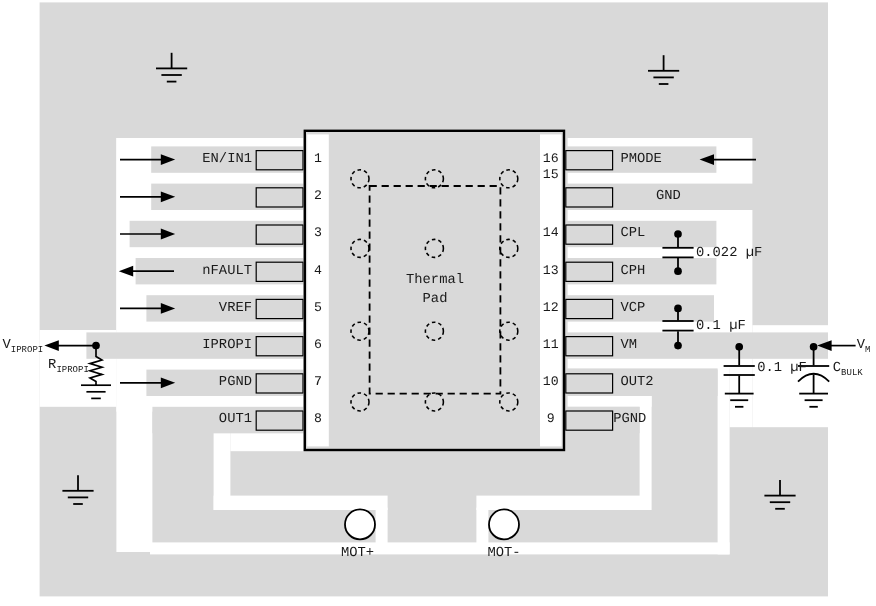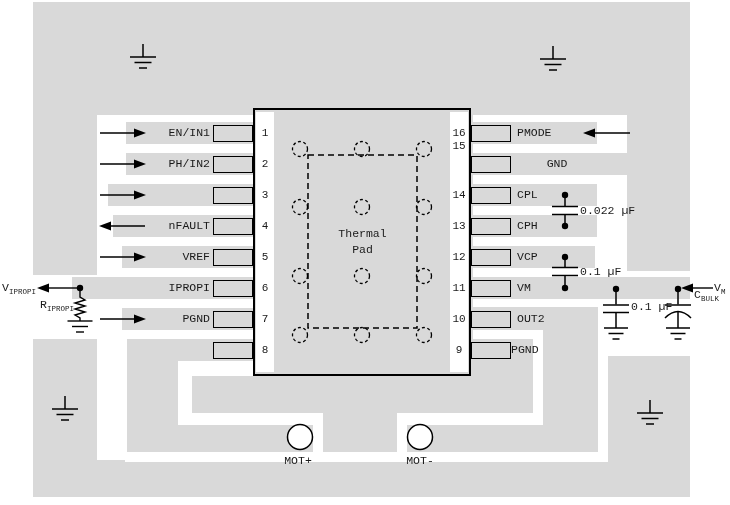--- a/index.html
+++ b/index.html
@@ -200,25 +200,25 @@
       <circle cx="300" cy="335" r="7.5"></circle>
       <circle cx="362" cy="335" r="7.5"></circle>
       <circle cx="424" cy="335" r="7.5"></circle>
     </g>
 
     <circle cx="300" cy="437" r="12.5" fill="#fff" stroke="#000" stroke-width="1.5"></circle>
     <circle cx="420" cy="437" r="12.5" fill="#fff" stroke="#000" stroke-width="1.5"></circle>
   </svg>
 
   <div class="abs txt lbl r" style="left:90px;top:126px;width:120px;">EN/IN1</div>
-  <div class="abs txt lbl r" style="left:90px;top:157px;width:120px;">PH/IN2</div>
   <div class="abs txt lbl r" style="left:90px;top:250px;width:120px;">VREF</div>
   <div class="abs txt lbl r" style="left:90px;top:219px;width:120px;">nFAULT</div>
   <div class="abs txt lbl r" style="left:90px;top:281px;width:120px;">IPROPI</div>
   <div class="abs txt lbl r" style="left:90px;top:312px;width:120px;">PGND</div>
+  <div class="abs txt lbl r" style="left:90px;top:343px;width:120px;">OUT1</div>
 
   <div class="abs txt lbl" style="left:517px;top:126px;width:80px;">PMODE</div>
   <div class="abs txt lbl" style="left:517px;top:157px;width:80px;text-align:center;">GND</div>
   <div class="abs txt lbl" style="left:517px;top:188px;width:80px;">CPL</div>
   <div class="abs txt lbl" style="left:517px;top:219px;width:80px;">CPH</div>
   <div class="abs txt lbl" style="left:517px;top:250px;width:80px;">VCP</div>
   <div class="abs txt lbl" style="left:517px;top:281px;width:80px;">VM</div>
   <div class="abs txt lbl" style="left:517px;top:312px;width:80px;">OUT2</div>
   <div class="abs txt lbl" style="left:511px;top:343px;width:80px;">PGND</div>
 
@@ -241,21 +241,21 @@
   <div class="abs txt num" style="left:448px;top:343px;width:22px;">9</div>
 
   <div class="abs txt c" style="left:308px;top:226px;width:109px;font-size:11.5px;line-height:15.5px;">
     <div>Thermal</div>
     <div>Pad</div>
   </div>
 
   <div class="abs txt lbl" style="left:580px;top:204px;">0.022 µF</div>
   <div class="abs txt lbl" style="left:580px;top:265px;">0.1 µF</div>
   <div class="abs txt lbl" style="left:631px;top:300px;">0.1 µF</div>
-  <div class="abs txt lbl" style="left:694px;top:288px;"><span>C</span><sub>BULK</sub></div>
+  <div class="abs txt lbl" style="left:694px;top:300px;"><span>C</span><sub>BULK</sub></div>
   <div class="abs txt lbl" style="left:714px;top:281px;"><span>V</span><sub>M</sub></div>
   <div class="abs txt lbl r" style="left:0px;top:281px;width:36px;"><span>V</span><sub>IPROPI</sub></div>
   <div class="abs txt lbl r" style="left:14px;top:298px;width:60px;"><span>R</span><sub>IPROPI</sub></div>
 
   <div class="abs txt lbl c" style="left:272px;top:454px;width:52px;">MOT+</div>
   <div class="abs txt lbl c" style="left:394px;top:454px;width:52px;">MOT-</div>
 
 </div>
 
 </body></html>

